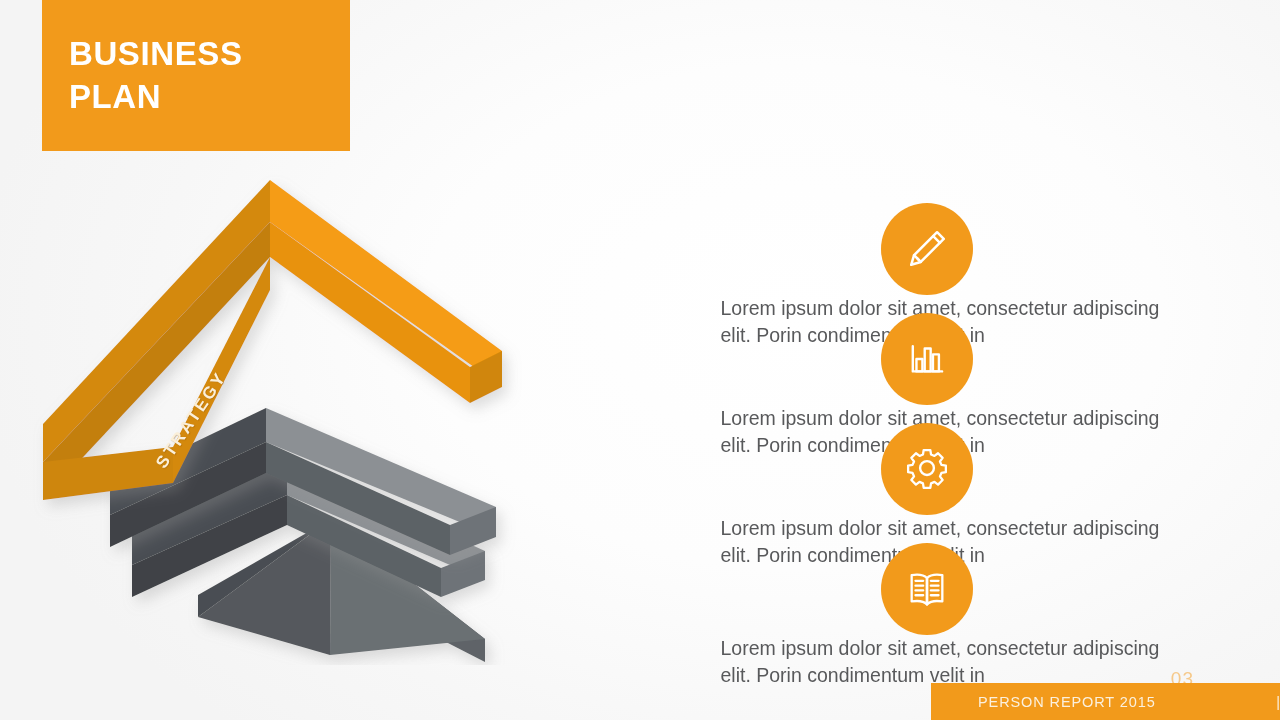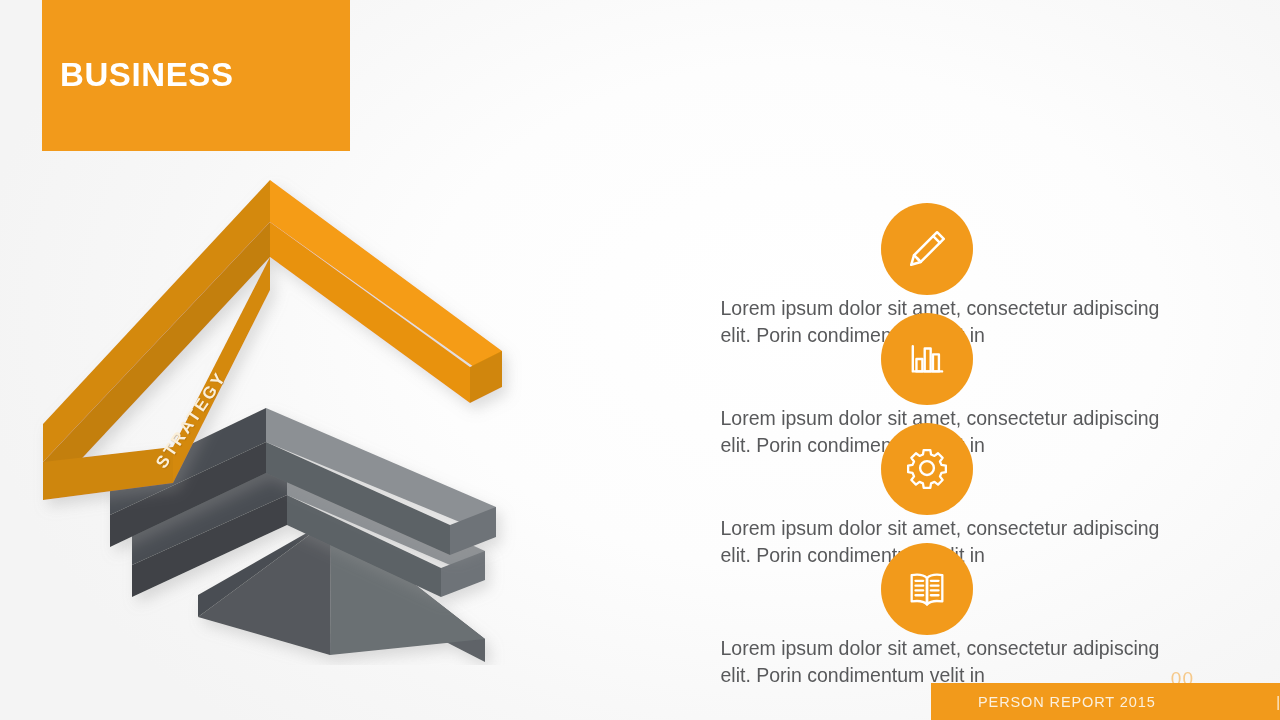--- a/index.html
+++ b/index.html
@@ -19,21 +19,21 @@
 
   
   .title-block {
     position:absolute;
     left:42px; top:0px;
     width:308px; height:151px;
     background:#F29A1B;
     display:flex;
     flex-direction:column;
     justify-content:center;
-    padding-left:18px;
+    padding-left:27px;
   }
   .title-line {
     color:#ffffff;
     font-size:33px;
     font-weight:bold;
     letter-spacing:0.6px;
     line-height:1.28;
     white-space:nowrap;
   }
 
@@ -120,20 +120,21 @@
     margin-left:32px;
   }
 </style>
 </head>
 <body>
 
 <div class="slide">
 
   <div class="title-block">
     <div class="title-line">BUSINESS</div>
+    <div class="title-line">PLAN</div>
   </div>
 
   <div class="pyramid-wrap">
     <svg viewBox="0 0 510 500" xmlns="http://www.w3.org/2000/svg">
       <defs>
         <filter id="softshadow" x="-20%" y="-20%" width="150%" height="150%">
           <feDropShadow dx="5" dy="7" stdDeviation="7" flood-color="#9a9a9a" flood-opacity="0.32"></feDropShadow>
         </filter>
       </defs>
 
@@ -219,19 +220,19 @@
           <path d="M24 12.5 L24 40"></path>
           <path d="M12 15.5 L20 15.5 M12 20.5 L20 20.5 M12 25.5 L20 25.5 M12 30.5 L20 30.5"></path>
           <path d="M28 15.5 L36 15.5 M28 20.5 L36 20.5 M28 25.5 L36 25.5 M28 30.5 L36 30.5"></path>
         </svg>
       </div>
       <div class="row-text">Lorem ipsum dolor sit amet, consectetur adipiscing elit. Porin condimentum velit in</div>
     </div>
 
   </div>
 
-  <div class="page-number">00</div>
+  <div class="page-number">03</div>
   <div class="footer-bar">
     <span class="footer-text">PERSON REPORT 2015</span>
     <span class="footer-sep">|</span>
   </div>
 
 </div>
 
 </body></html>

